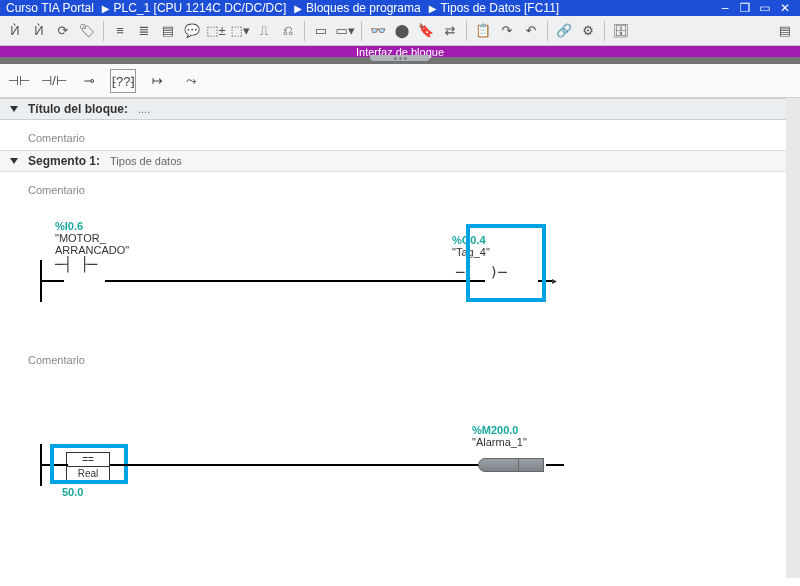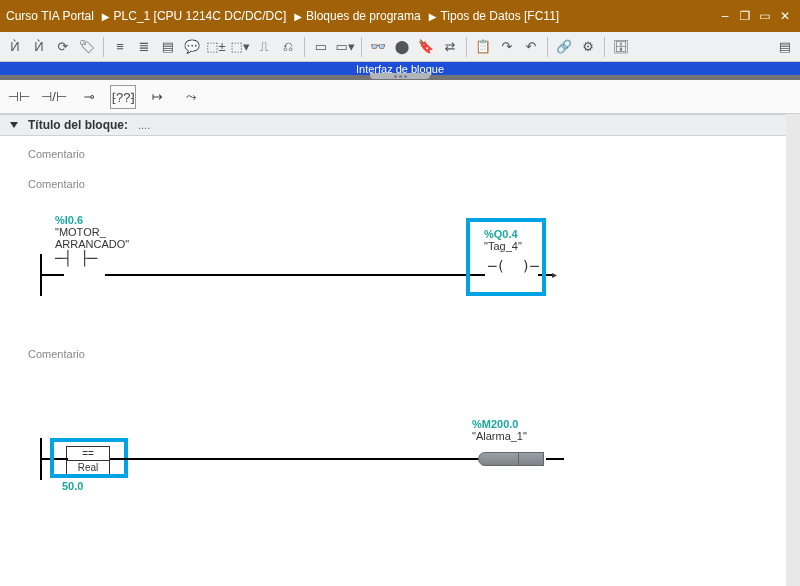--- a/index.html
+++ b/index.html
@@ -1,25 +1,25 @@
 <!DOCTYPE html>
 <html><head>
 <meta charset="utf-8">
 <style>
   * { box-sizing: border-box; margin: 0; padding: 0; font-family: "Segoe UI", Tahoma, sans-serif; }
   body { width: 800px; height: 586px; background: #fff; overflow: hidden; font-size: 12px; color: #333; }
-  .titlebar { background: #a16207; color: #fff; height: 32px; display: flex; align-items: center; padding: 0 6px; font-size: 12px; }
+  .titlebar { background: #1d4ed8; color: #fff; height: 16px; display: flex; align-items: center; padding: 0 6px; font-size: 12px; }
   .titlebar .crumb { margin-right: 4px; }
   .titlebar .sep { margin: 0 4px; font-size: 10px; }
   .titlebar .spacer { flex: 1; }
   .titlebar .winbtn { width: 18px; height: 18px; display: flex; align-items: center; justify-content: center; cursor: pointer; font-size: 12px; margin-left: 2px; }
   .toolbar { background: #eef0f2; border-bottom: 1px solid #c8c8c8; height: 30px; display: flex; align-items: center; padding: 0 4px; gap: 2px; }
   .tbtn { width: 22px; height: 22px; display: flex; align-items: center; justify-content: center; cursor: pointer; border: 1px solid transparent; font-size: 13px; color: #555; }
   .tsep { width: 1px; height: 20px; background: #c0c0c0; margin: 0 3px; }
-  .iface-bar { background: #1d4ed8; color: #fff; height: 18px; display: flex; align-items: center; justify-content: center; font-size: 11px; border-bottom: 5px solid #737373; position: relative; }
+  .iface-bar { background: #a21caf; color: #fff; height: 18px; display: flex; align-items: center; justify-content: center; font-size: 11px; border-bottom: 7px solid #737373; position: relative; }
   .iface-grip { position: absolute; left: 50%; transform: translateX(-50%); bottom: -4px; width: 60px; height: 6px; background: #b0b5ba; border-radius: 0 0 4px 4px; display:flex; align-items:center; justify-content:center; gap:2px;}
   .iface-grip span{width:3px;height:3px;background:#7a7f85;border-radius:50%;}
   .quickbar { background: #fafafa; border-bottom: 1px solid #d0d0d0; height: 34px; display: flex; align-items: center; padding: 0 6px; gap: 8px; }
   .qbtn { min-width: 26px; height: 24px; display: flex; align-items: center; justify-content: center; cursor: pointer; border: 1px solid transparent; font-size: 13px; color: #444; }
   .editor { height: calc(586px - 24px - 30px - 18px - 34px); overflow-y: auto; background: #fff; border-right: 14px solid #e8e8e8; position:relative;}
   .editor::after{content:"";position:absolute;right:-14px;top:0;width:14px;height:100%;background:linear-gradient(#e0e0e0,#e0e0e0);}
   .scrollthumb{position:absolute;right:-12px;top:40px;width:10px;height:120px;background:#bcbcbc;border:1px solid #9a9a9a;border-radius:2px;}
   .block-header { background: #eceff2; border-top: 1px solid #d0d0d0; border-bottom: 1px solid #d0d0d0; padding: 3px 10px; display: flex; align-items: center; gap: 10px; }
   .tw { width: 0; height: 0; border-left: 4px solid transparent; border-right: 4px solid transparent; border-top: 6px solid #333; display:inline-block; cursor:pointer;}
   .bh-title { font-weight: bold; font-size: 12px; }
@@ -114,35 +114,40 @@
 
 <div class="editor">
 
   <div class="block-header">
     <span class="tw"></span>
     <span class="bh-title">Título del bloque:</span>
     <span class="bh-sub">....</span>
   </div>
   <div class="comment">Comentario</div>
 
+  <div class="seg-header">
+    <span class="tw"></span>
+    <span class="bh-title">Segmento 1:</span>
+    <span class="bh-sub">Tipos de datos</span>
+  </div>
   <div class="comment">Comentario</div>
 
   <div class="network">
     <div class="rail-left" style="top:58px;height:42px;"></div>
 
     <div class="contact-group" style="left:55px;top:18px;">
       <div class="addr">%I0.6</div>
       <div class="tag" style="white-space:pre;">"MOTOR_
 ARRANCADO"</div>
       <div class="contact-sym">─┤&nbsp;├─</div>
     </div>
     <div class="wire" style="left:42px;top:78px;width:22px;"></div>
     <div class="wire" style="left:105px;top:78px;width:380px;"></div>
 
-    <div class="contact-group" style="left:484px;top:32px;">
+    <div class="contact-group" style="left:452px;top:32px;">
       <div class="addr">%Q0.4</div>
       <div class="tag">"Tag_4"</div>
       <div class="coil-sym" style="margin-top:6px;margin-left:4px;">─(&nbsp;&nbsp;)─</div>
     </div>
     <div class="wire" style="left:538px;top:78px;width:14px;"></div>
     <div style="position:absolute;left:552px;top:73px;font-size:10px;">▸</div>
     <div class="highlight-box" style="left:466px;top:22px;width:80px;height:78px;"></div>
   </div>
 
   <div class="comment">Comentario</div>

